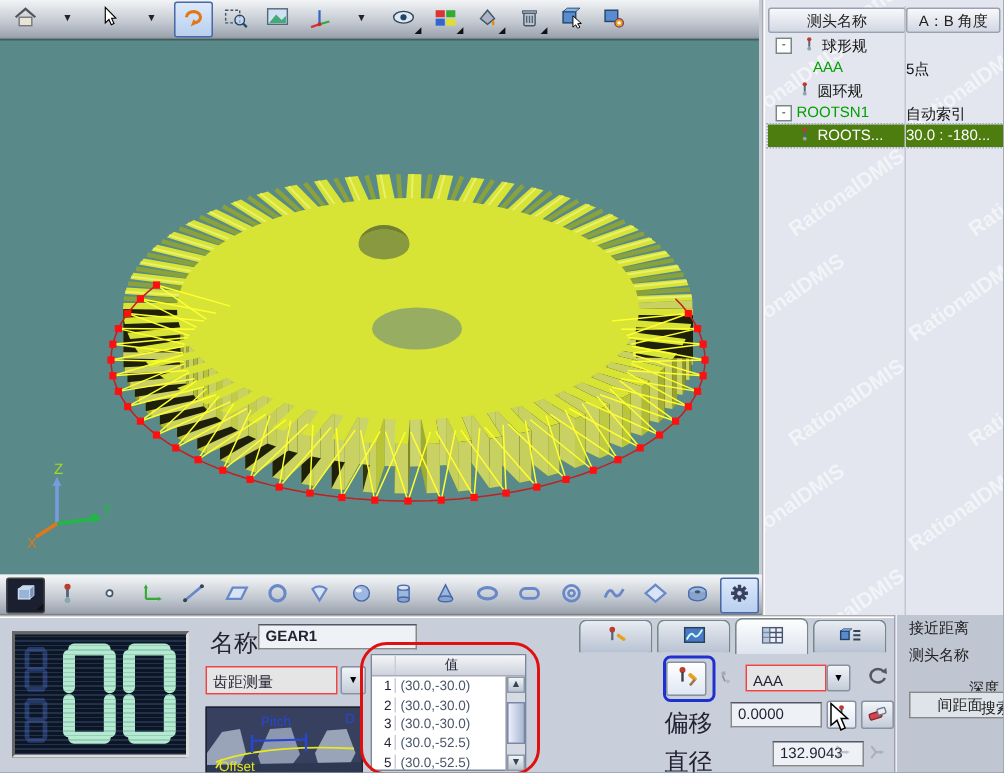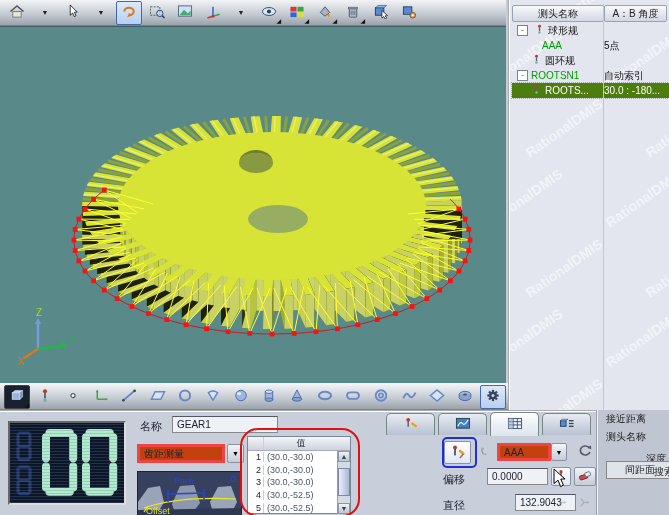--- a/index.html
+++ b/index.html
@@ -44,24 +44,24 @@
   #bottom-panel{position:absolute;left:0;top:410px;width:596px;height:105px;background:#c9cfda;
                 border-top:2px groove #fff;box-sizing:border-box;}
   #right-labels{position:absolute;left:596px;top:410px;width:73px;height:105px;background:#bfc5d1;
                 border-left:2px groove #eef;box-sizing:border-box;overflow:hidden;}
   .rlabel{position:absolute;left:8px;font-size:10px;color:#222;white-space:nowrap;}
   .rlabel.boxed{background:#dfe3ea;border:1px solid #888;padding:1px 18px;font-family:Liberation Serif, serif;}
   #lcd{position:absolute;left:8px;top:9px;width:118px;height:84px;background:#0c1626;
        border:2px solid #666;border-right-color:#ddd;border-bottom-color:#ddd;box-sizing:border-box;}
   #lcd .scan{position:absolute;left:0;top:0;right:0;bottom:0;
        background:repeating-linear-gradient(0deg,rgba(90,120,160,.28) 0 1px,transparent 1px 3px);}
-  .flabel{position:absolute;font-size:11px;color:#223;}
+  .flabel{position:absolute;font-size:16px;color:#223;}
   .field{position:absolute;background:#eef1f5;border:1px solid #888;border-top-color:#556;
          font-size:10px;color:#223;padding:1px 4px;box-sizing:border-box;font-family:"Liberation Sans",sans-serif;}
-  .select{position:absolute;background:#c2410c;border:3px solid #ef4444;display:flex;align-items:center;
+  .select{position:absolute;background:#e5e5e5;border:1px solid #ef4444;display:flex;align-items:flex-end;
           font-size:10px;color:#223;box-sizing:border-box;}
   .select .sel-txt{flex:1;padding:0 4px;}
   #diagram{position:absolute;left:137px;top:59px;width:103px;height:44px;background:#37415f;
            border:1px solid #223;}
   
   #value-list{position:absolute;left:247px;top:24px;width:104px;height:78px;background:#fff;
               border:1px solid #789;box-sizing:border-box;display:flex;flex-direction:column;}
   .vl-head{display:flex;height:13px;background:linear-gradient(#f4f5f7,#cdd2dc);
            border-bottom:1px solid #aab;font-size:9px;color:#223;}
   .vl-num{width:16px;border-right:1px solid #ccd;text-align:right;padding-right:2px;box-sizing:border-box;}
@@ -698,21 +698,21 @@
           <line x1="103.2" y1="14.2" x2="103.2" y2="35.2" stroke="#b2eccd" stroke-width="8" stroke-linecap="round"></line>
           <line x1="103.2" y1="43.6" x2="103.2" y2="64.6" stroke="#b2eccd" stroke-width="8" stroke-linecap="round"></line>
           <line x1="79.4" y1="68.80000000000001" x2="99.8" y2="68.80000000000001" stroke="#b2eccd" stroke-width="8" stroke-linecap="round"></line>
           <line x1="76" y1="43.6" x2="76" y2="64.6" stroke="#b2eccd" stroke-width="8" stroke-linecap="round"></line>
           <line x1="76" y1="14.2" x2="76" y2="35.2" stroke="#b2eccd" stroke-width="8" stroke-linecap="round"></line>
         </svg>
       <div class="scan"></div>
     </div>
 
     <span class="flabel" style="left:140px;top:7px;">名称</span>
-    <input class="field" style="left: 172px; top: 4px; width: 106px; height: 17px;" readonly="" value="GEAR1">
+    <input class="field" style="left: 172px; top: 4px; width: 106px; height: 17px; font-weight: bold;" readonly="" value="GEAR1">
 
     <div class="select" style="left:137px;top:32px;width:88px;height:19px;">
       <span class="sel-txt">齿距测量</span>
     </div>
     <div class="iconbtn" style="left:227px;top:32px;width:17px;height:19px;font-size:7px;">▼</div>
 
     <div id="diagram">
       <svg width="103" height="44" viewBox="0 0 103 44">
         <polygon points="0,30 10,16 22,14 26,30 18,44 0,44" fill="#9aa4b8"></polygon>
         <polygon points="34,32 42,14 56,13 62,31 52,44 38,44" fill="#8d98ae"></polygon>

